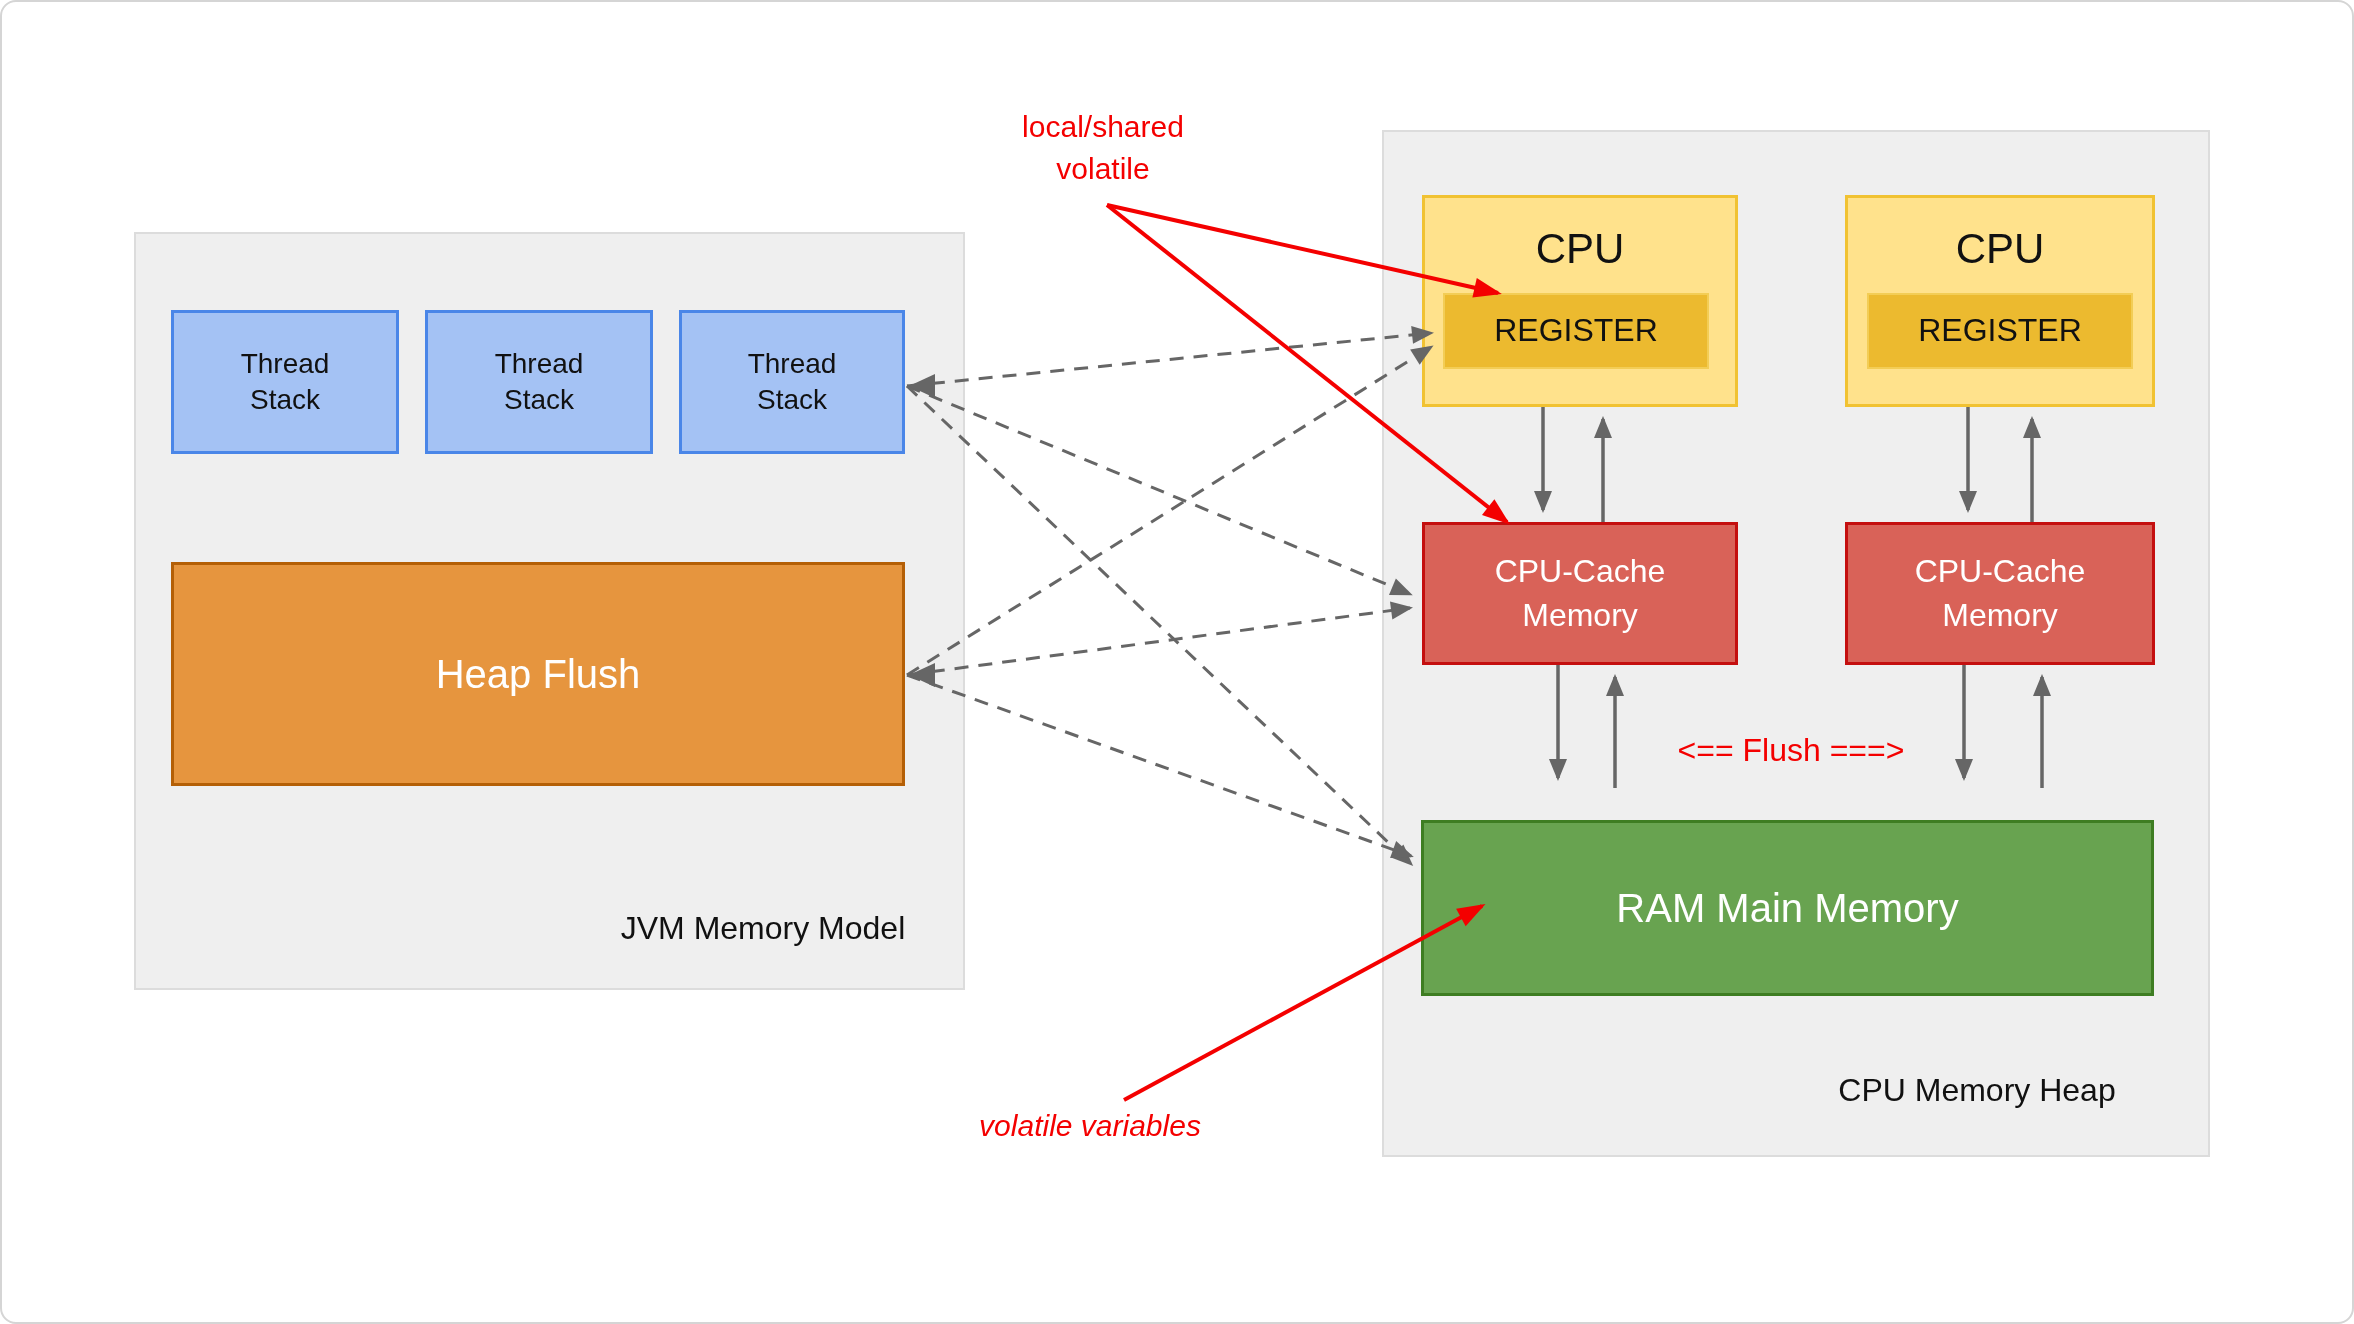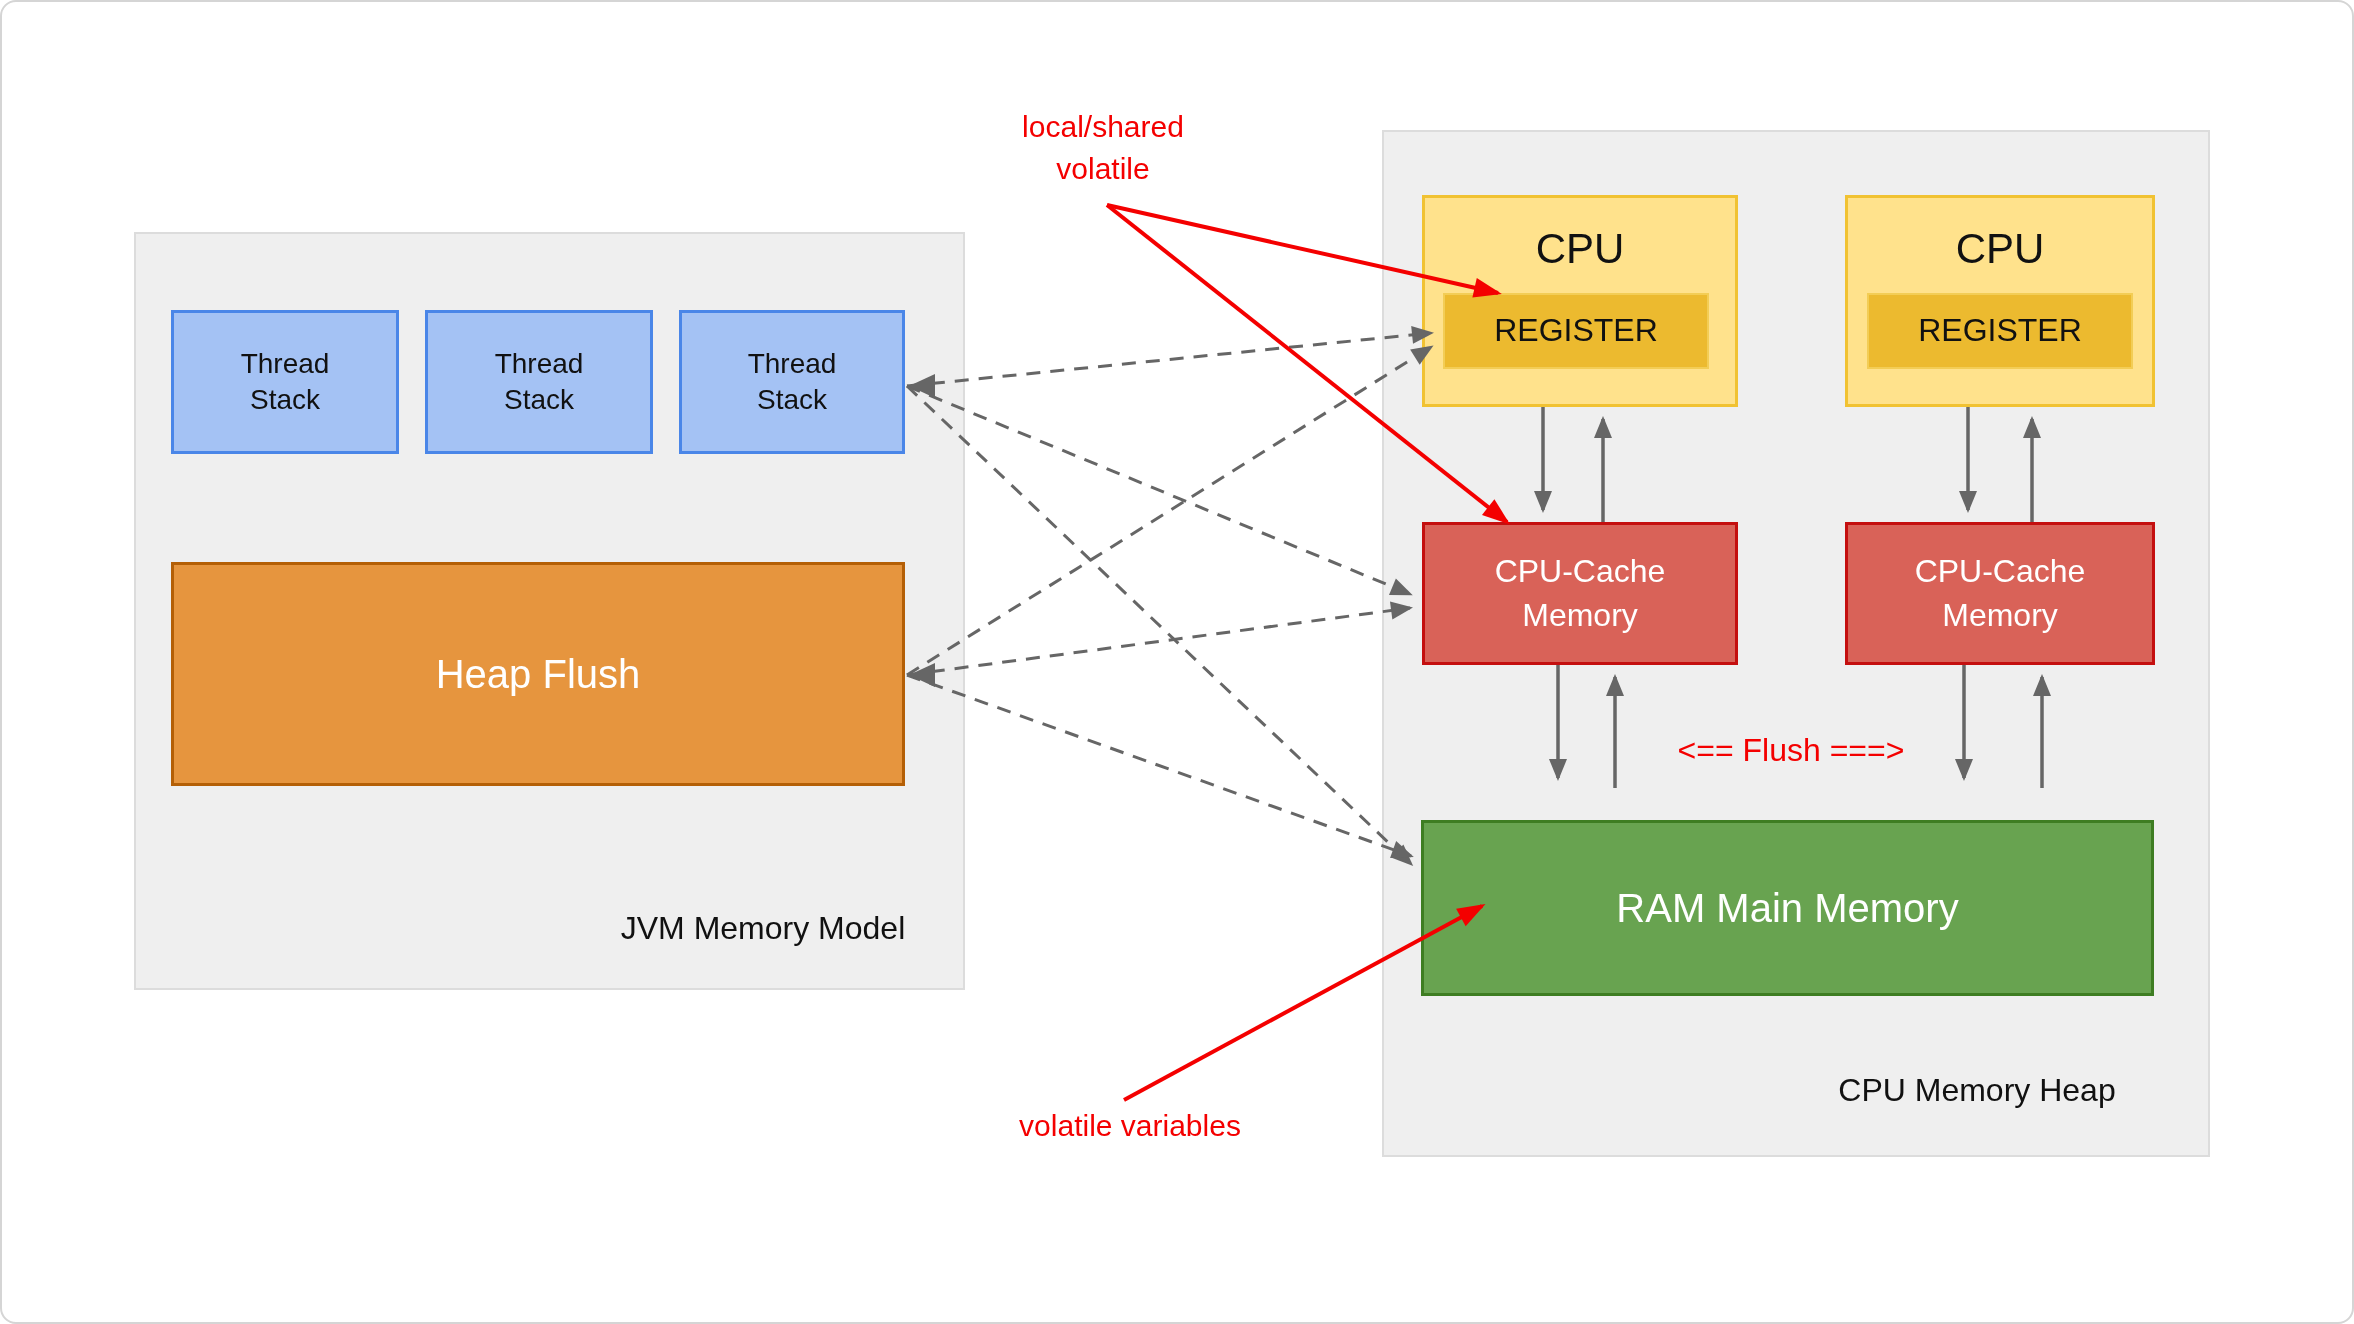--- a/index.html
+++ b/index.html
@@ -108,21 +108,21 @@
 Memory</div>
 
   <div class="box ram" style="left:1419px;top:786px;width:733px;height:176px;margin-top:32px;">RAM Main Memory</div>
 
   <div class="panel-title" style="left:1775px;top:1070px;">CPU Memory Heap</div>
 
   <div class="annotation" style="left:1639px;top:726px;font-size:32px;">&lt;== Flush ===&gt;</div>
 
   <div class="annotation" style="left:951px;top:104px;">local/shared
 volatile</div>
-  <div class="annotation" style="left:978px;top:1103px;">volatile variables</div>
+  <div class="annotation" style="left:938px;top:1103px;font-style:italic;">volatile variables</div>
 
   <svg id="arrow-layer" viewBox="0 0 2354 1324">
     <defs>
       <marker id="mg" markerUnits="userSpaceOnUse" markerWidth="24" markerHeight="20" refX="20" refY="10" orient="auto">
         <path class="gray-head" d="M1,1 L23,10 L1,19 Z"></path>
       </marker>
       <marker id="mr" markerUnits="userSpaceOnUse" markerWidth="30" markerHeight="24" refX="25" refY="12" orient="auto">
         <path class="red-head" d="M1,2 L29,12 L1,22 Z"></path>
       </marker>
     </defs>

